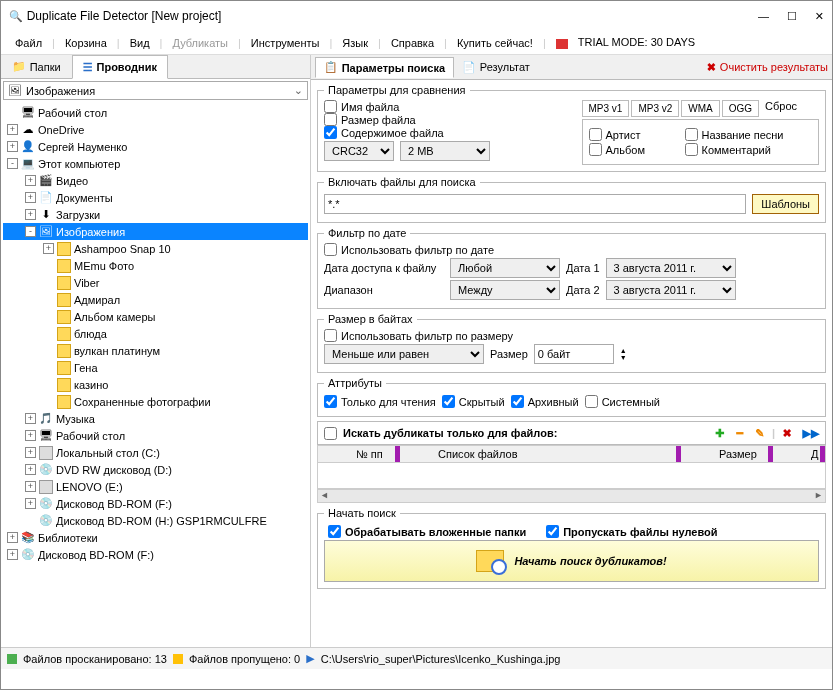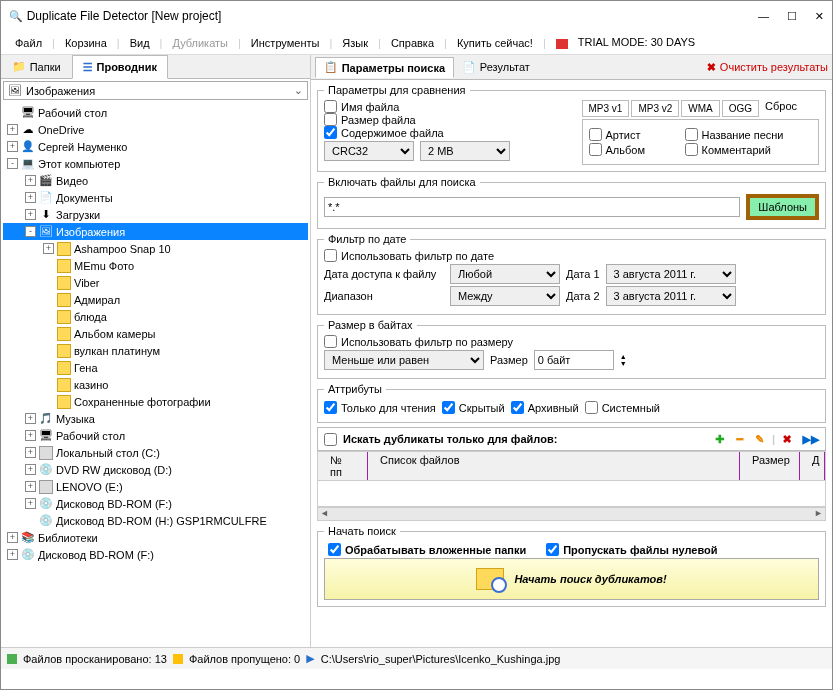--- a/index.html
+++ b/index.html
@@ -40,26 +40,26 @@
 legend { padding: 0 4px; }
 .row { display: flex; align-items: center; gap: 6px; margin: 2px 0; }
 .cbx { display: flex; align-items: center; gap: 4px; }
 input[type=checkbox] { width: 13px; height: 13px; }
 select, input[type=text] { border: 1px solid #aaa; padding: 1px 3px; font-size: 11px; height: 20px; }
 .tagtabs { display: flex; gap: 2px; }
 .tagtab { padding: 2px 6px; border: 1px solid #bbb; cursor: pointer; font-size: 10px; }
 .tagtab.active { background: #fff; }
 .twopane { display: flex; gap: 20px; }
 .twopane > div { flex: 1; }
-.btn { border: 4px solid #a16207; background: #86efac; padding: 3px 8px; cursor: pointer; }
+.btn { border: 1px solid #a16207; background: #fef9c3; padding: 3px 8px; cursor: pointer; }
 .filesfor { border: 1px solid #bbb; padding: 3px 6px; display: flex; align-items: center; gap: 6px; font-weight: bold; }
 .toolbar-icons { margin-left: auto; display: flex; gap: 4px; align-items: center; }
 .ti { width: 16px; height: 16px; cursor: pointer; display: inline-flex; align-items: center; justify-content: center; font-weight: bold; }
 .listhead { display: flex; background: #f0f0f0; border: 1px solid #ccc; }
-.listhead span { padding: 2px 12px; border-right: 1px solid #a21caf; }
+.listhead span { padding: 2px 6px; border-right: 5px solid #a21caf; margin-left: 32px; }
 .listbody { height: 26px; border: 1px solid #ccc; border-top: none; background: #fff; }
 .start { margin-top: 4px; }
 .start-row { display: flex; gap: 20px; padding: 2px 4px; font-weight: bold; }
 .startbtn { background: linear-gradient(#fefdda, #f7f3a8); border: 1px solid #aaa; height: 42px; display: flex; align-items: center; justify-content: center; gap: 10px; font-size: 16px; font-weight: bold; font-style: italic; cursor: pointer; }
 .startbtn .si { width: 28px; height: 22px; background: #ffd95a; border: 1px solid #d4a418; position: relative; }
 .startbtn .si::after { content: ""; position: absolute; right: -4px; bottom: -4px; width: 12px; height: 12px; border: 2px solid #3a6fd8; border-radius: 50%; background: #fff; }
 .status { height: 22px; border-top: 1px solid #ccc; display: flex; align-items: center; padding: 0 6px; gap: 6px; background: #f5f5f5; }
 .sdot { width: 10px; height: 10px; }
 .g { background: #4caf50; } .y { background: #ffc107; }
 .x-icon { color: #c00; font-weight: bold; }
@@ -187,27 +187,27 @@
         <div class="tree-item ">
           <span class="ind" style="width: 40px;"></span>
           <span class="exp empty"></span>
           <span class="ticon folder-ico"></span>
           <span>Адмирал</span>
         </div>
         <div class="tree-item ">
           <span class="ind" style="width: 40px;"></span>
           <span class="exp empty"></span>
           <span class="ticon folder-ico"></span>
+          <span>Альбом камеры</span>
+        </div>
+        <div class="tree-item ">
+          <span class="ind" style="width: 40px;"></span>
+          <span class="exp empty"></span>
+          <span class="ticon folder-ico"></span>
           <span>блюда</span>
-        </div>
-        <div class="tree-item ">
-          <span class="ind" style="width: 40px;"></span>
-          <span class="exp empty"></span>
-          <span class="ticon folder-ico"></span>
-          <span>Альбом камеры</span>
         </div>
         <div class="tree-item ">
           <span class="ind" style="width: 40px;"></span>
           <span class="exp empty"></span>
           <span class="ticon folder-ico"></span>
           <span>вулкан платинум</span>
         </div>
         <div class="tree-item ">
           <span class="ind" style="width: 40px;"></span>
           <span class="exp empty"></span>
@@ -310,21 +310,21 @@
               </div>
             <div class="cbx">
                 <input type="checkbox" style="">
                 <span>Размер файла</span>
               </div>
             <div class="cbx">
                 <input type="checkbox" checked="" style="">
                 <span>Содержимое файла</span>
               </div>
             <div class="row">
-              <select style="width:90px"><option>CRC32</option></select>
+              <select style="width:70px"><option>CRC32</option></select>
               <select style="width:90px"><option>2 MB</option></select>
             </div>
           </div>
           <div>
             <div class="tagtabs">
               <span class="tagtab active">MP3 v1</span>
               <span class="tagtab">MP3 v2</span>
               <span class="tagtab">WMA</span>
               <span class="tagtab">OGG</span>
               <span style="margin-left:4px">Сброс</span>

